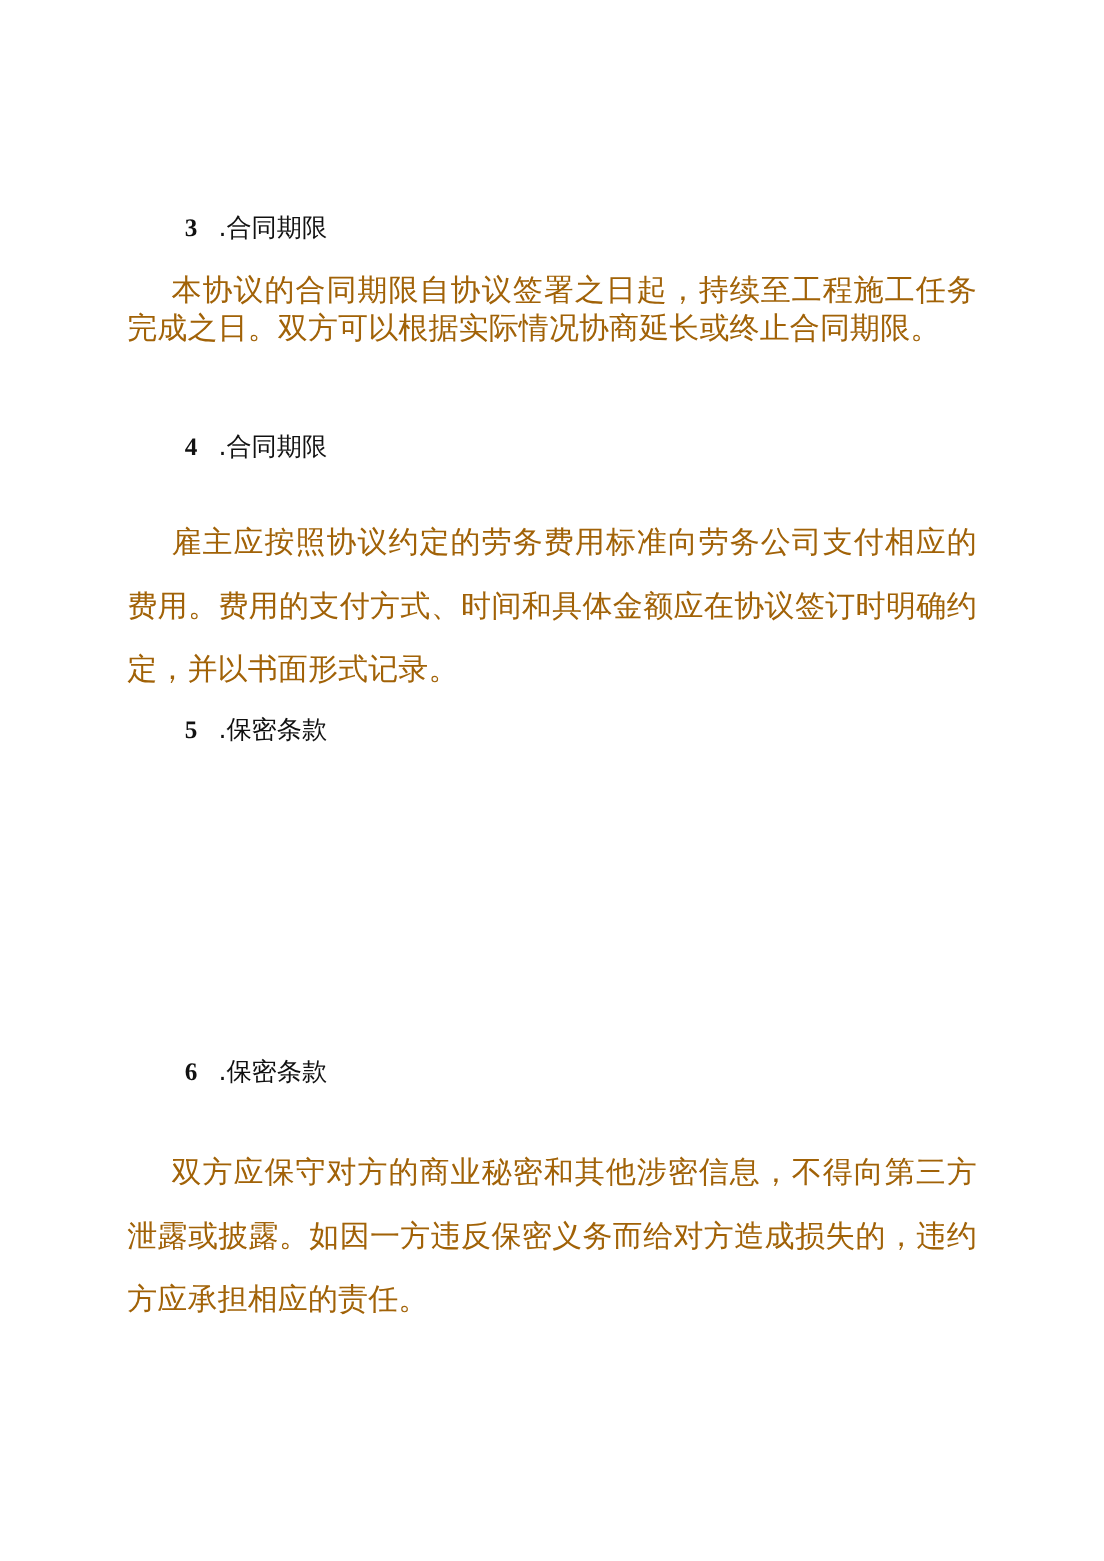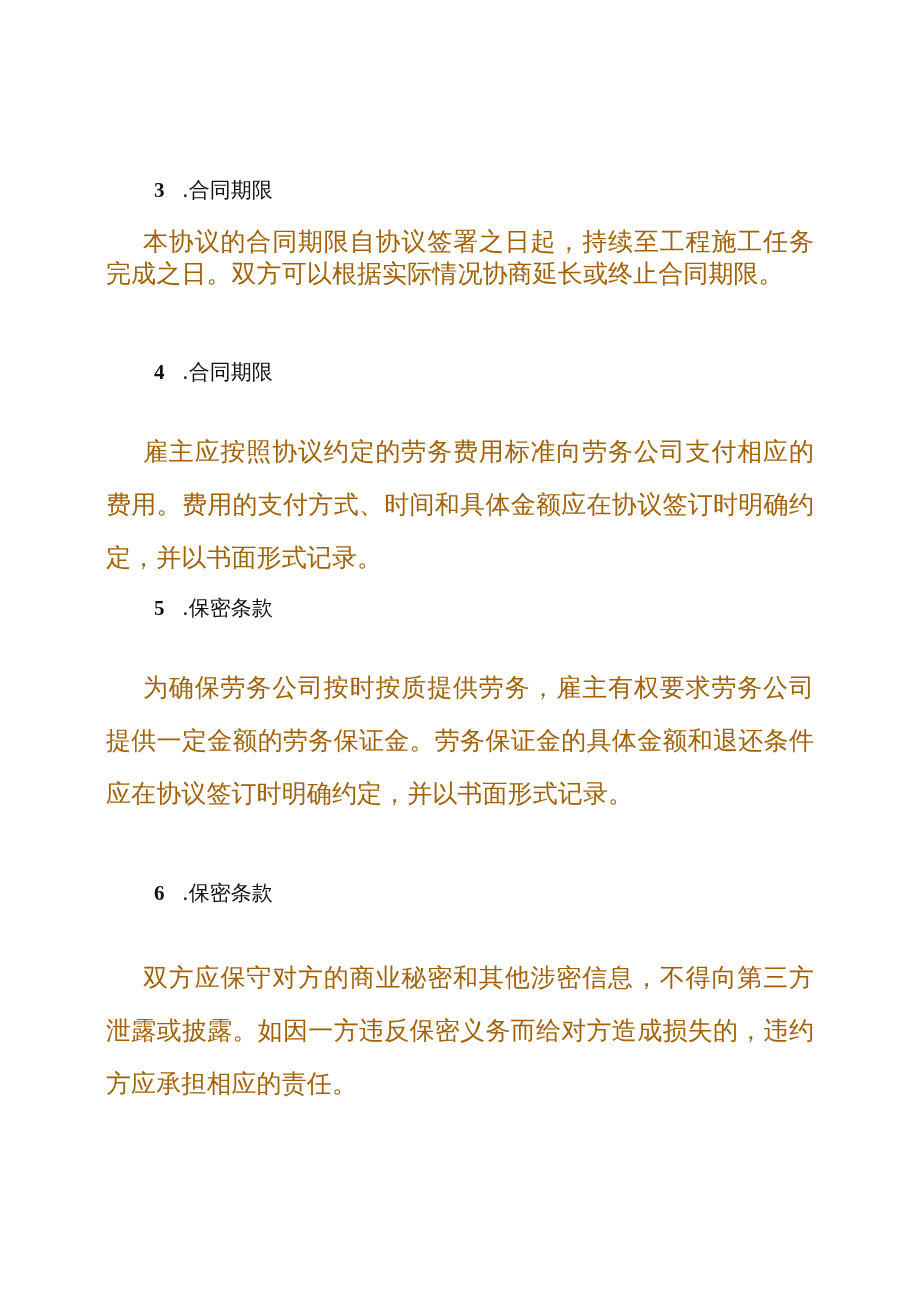--- a/index.html
+++ b/index.html
@@ -62,20 +62,19 @@
   <div class="para tight" style="top:226px;">本协议的合同期限自协议签署之日起，持续至工程施工任务完成之日。双方可以根据实际情况协商延长或终止合同期限。</div>
 
   <div class="heading" style="top:358px;">
     <span class="num">4</span><span>.合同期限</span>
   </div>
   <div class="para loose" style="top:425px;">雇主应按照协议约定的劳务费用标准向劳务公司支付相应的费用。费用的支付方式、时间和具体金额应在协议签订时明确约定，并以书面形式记录。</div>
 
   <div class="heading" style="top:594px;">
     <span class="num">5</span><span>.保密条款</span>
   </div>
-  <div class="para loose" style="top:661px;">为确保劳务公司按时按质提供劳务，雇主有权要求劳务公司提供一定金额的劳务保证金。劳务保证金的具体金额和退还条件应在协议签订时明确约定，并以书面形式记录。</div>
 
   <div class="heading" style="top:879px;">
     <span class="num">6</span><span>.保密条款</span>
   </div>
   <div class="para loose" style="top:951px;font-family:Liberation Serif, serif;">双方应保守对方的商业秘密和其他涉密信息，不得向第三方泄露或披露。如因一方违反保密义务而给对方造成损失的，违约方应承担相应的责任。</div>
 
 </div>
 
 </body></html>

